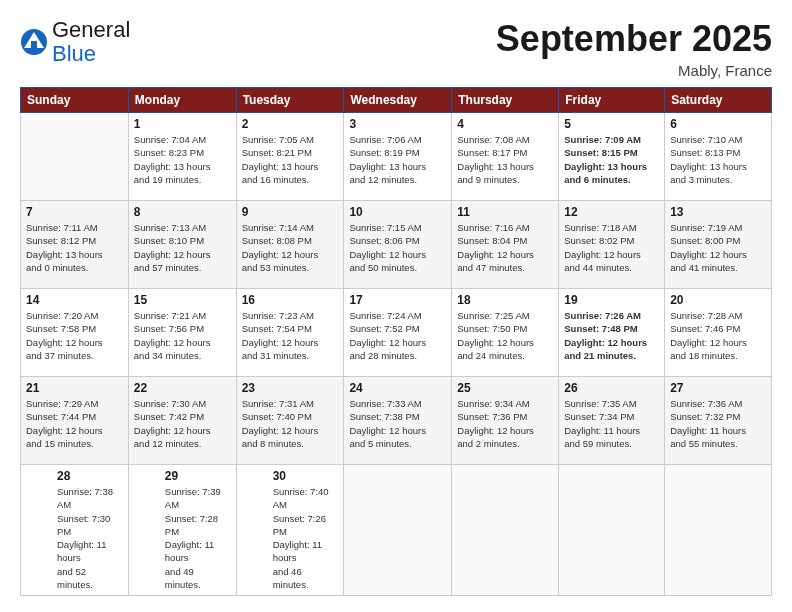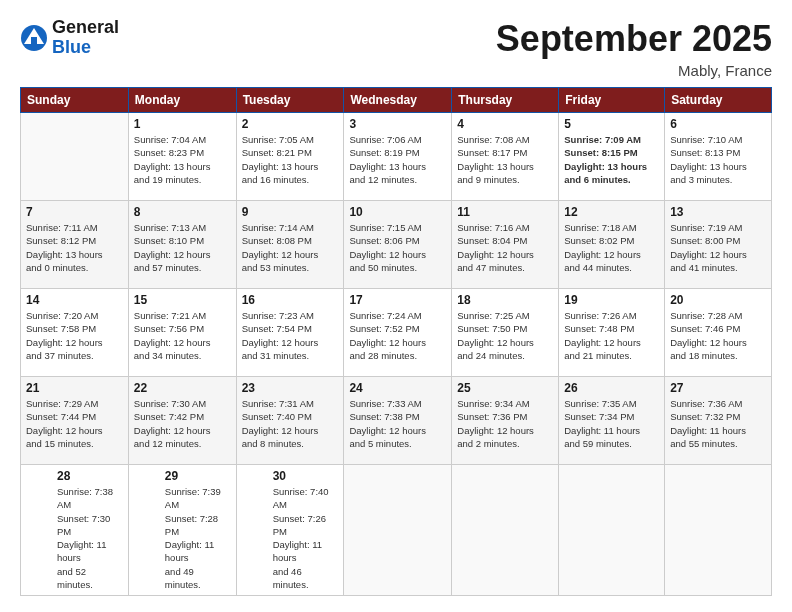--- a/index.html
+++ b/index.html
@@ -20,22 +20,22 @@
       display: flex;
       justify-content: space-between;
       align-items: flex-start;
       margin-bottom: 8px;
     }
     .logo {
       display: flex;
       align-items: center;
     }
     .logo-text {
-      font-size: 18px;
-      font-weight: bold;
+      font-size: 22px;
+      font-weight: normal;
       color: #1a1a1a;
       line-height: 1.1;
     }
     .logo-text .general { display: block; }
     .logo-text .blue { color: #1565c0; display: block; }
     .logo-icon {
       width: 28px;
       height: 28px;
       margin-right: 4px;
     }
@@ -260,21 +260,21 @@
           </td>
           <td>
             <span class="day-number">18</span>
             <div class="day-info" style="white-space: pre-line;">Sunrise: 7:25 AM
 Sunset: 7:50 PM
 Daylight: 12 hours
 and 24 minutes.</div>
           </td>
           <td>
             <span class="day-number">19</span>
-            <div class="day-info" style="white-space: pre-line;">Sunrise: 7:26 AM
+            <div class="day-info" style="white-space: pre-line; font-weight: bold;">Sunrise: 7:26 AM
 Sunset: 7:48 PM
 Daylight: 12 hours
 and 21 minutes.</div>
           </td>
           <td>
             <span class="day-number">20</span>
             <div class="day-info" style="white-space: pre-line;">Sunrise: 7:28 AM
 Sunset: 7:46 PM
 Daylight: 12 hours
 and 18 minutes.</div>

